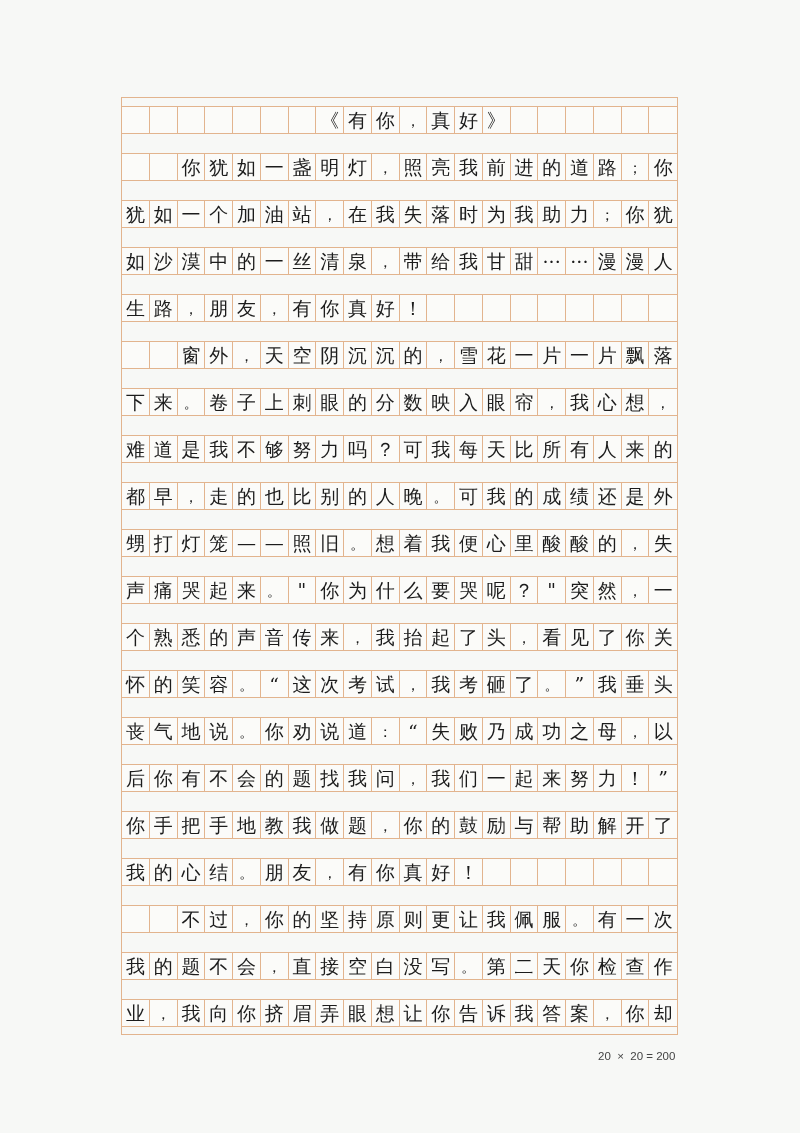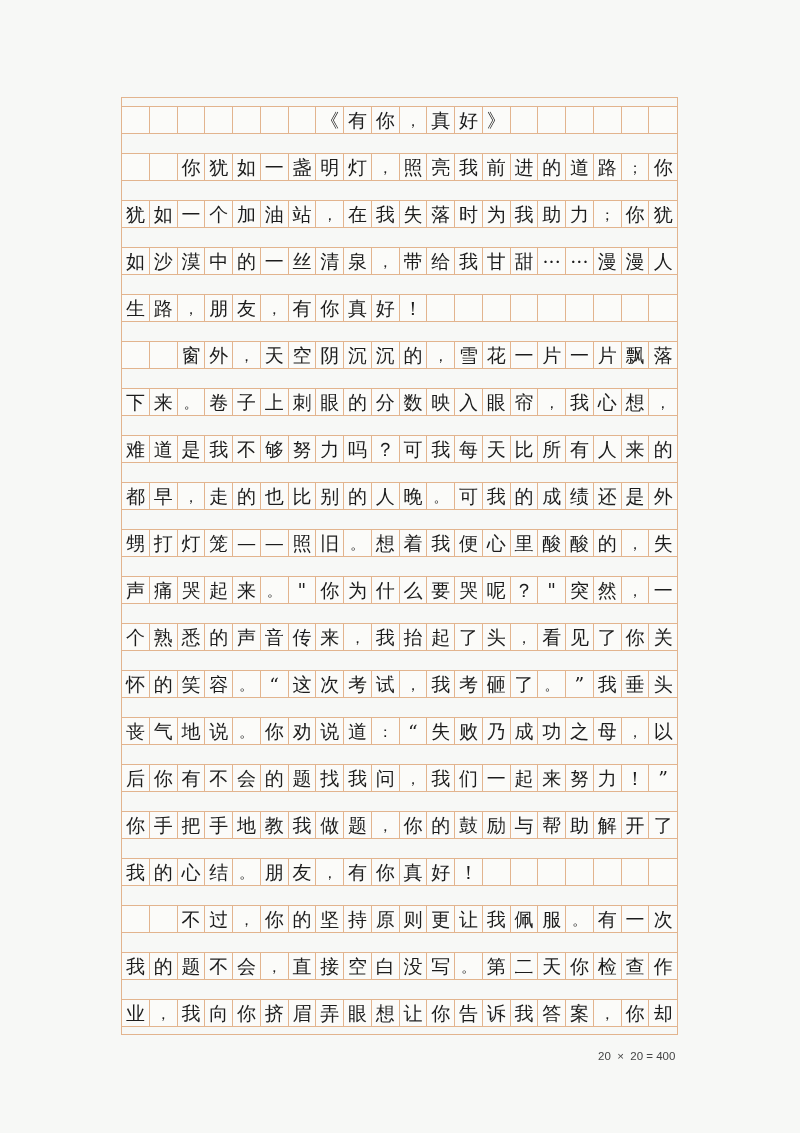--- a/index.html
+++ b/index.html
@@ -499,13 +499,13 @@
       <div class="cell">告</div>
       <div class="cell">诉</div>
       <div class="cell">我</div>
       <div class="cell">答</div>
       <div class="cell">案</div>
       <div class="cell punct-low punct-comma">，</div>
       <div class="cell">你</div>
       <div class="cell">却</div>
     </div>
   </div>
-<div class="footer">20  ×  20 = 400</div>
+<div class="footer">20  ×  20 = 200</div>
 
 </body></html>

